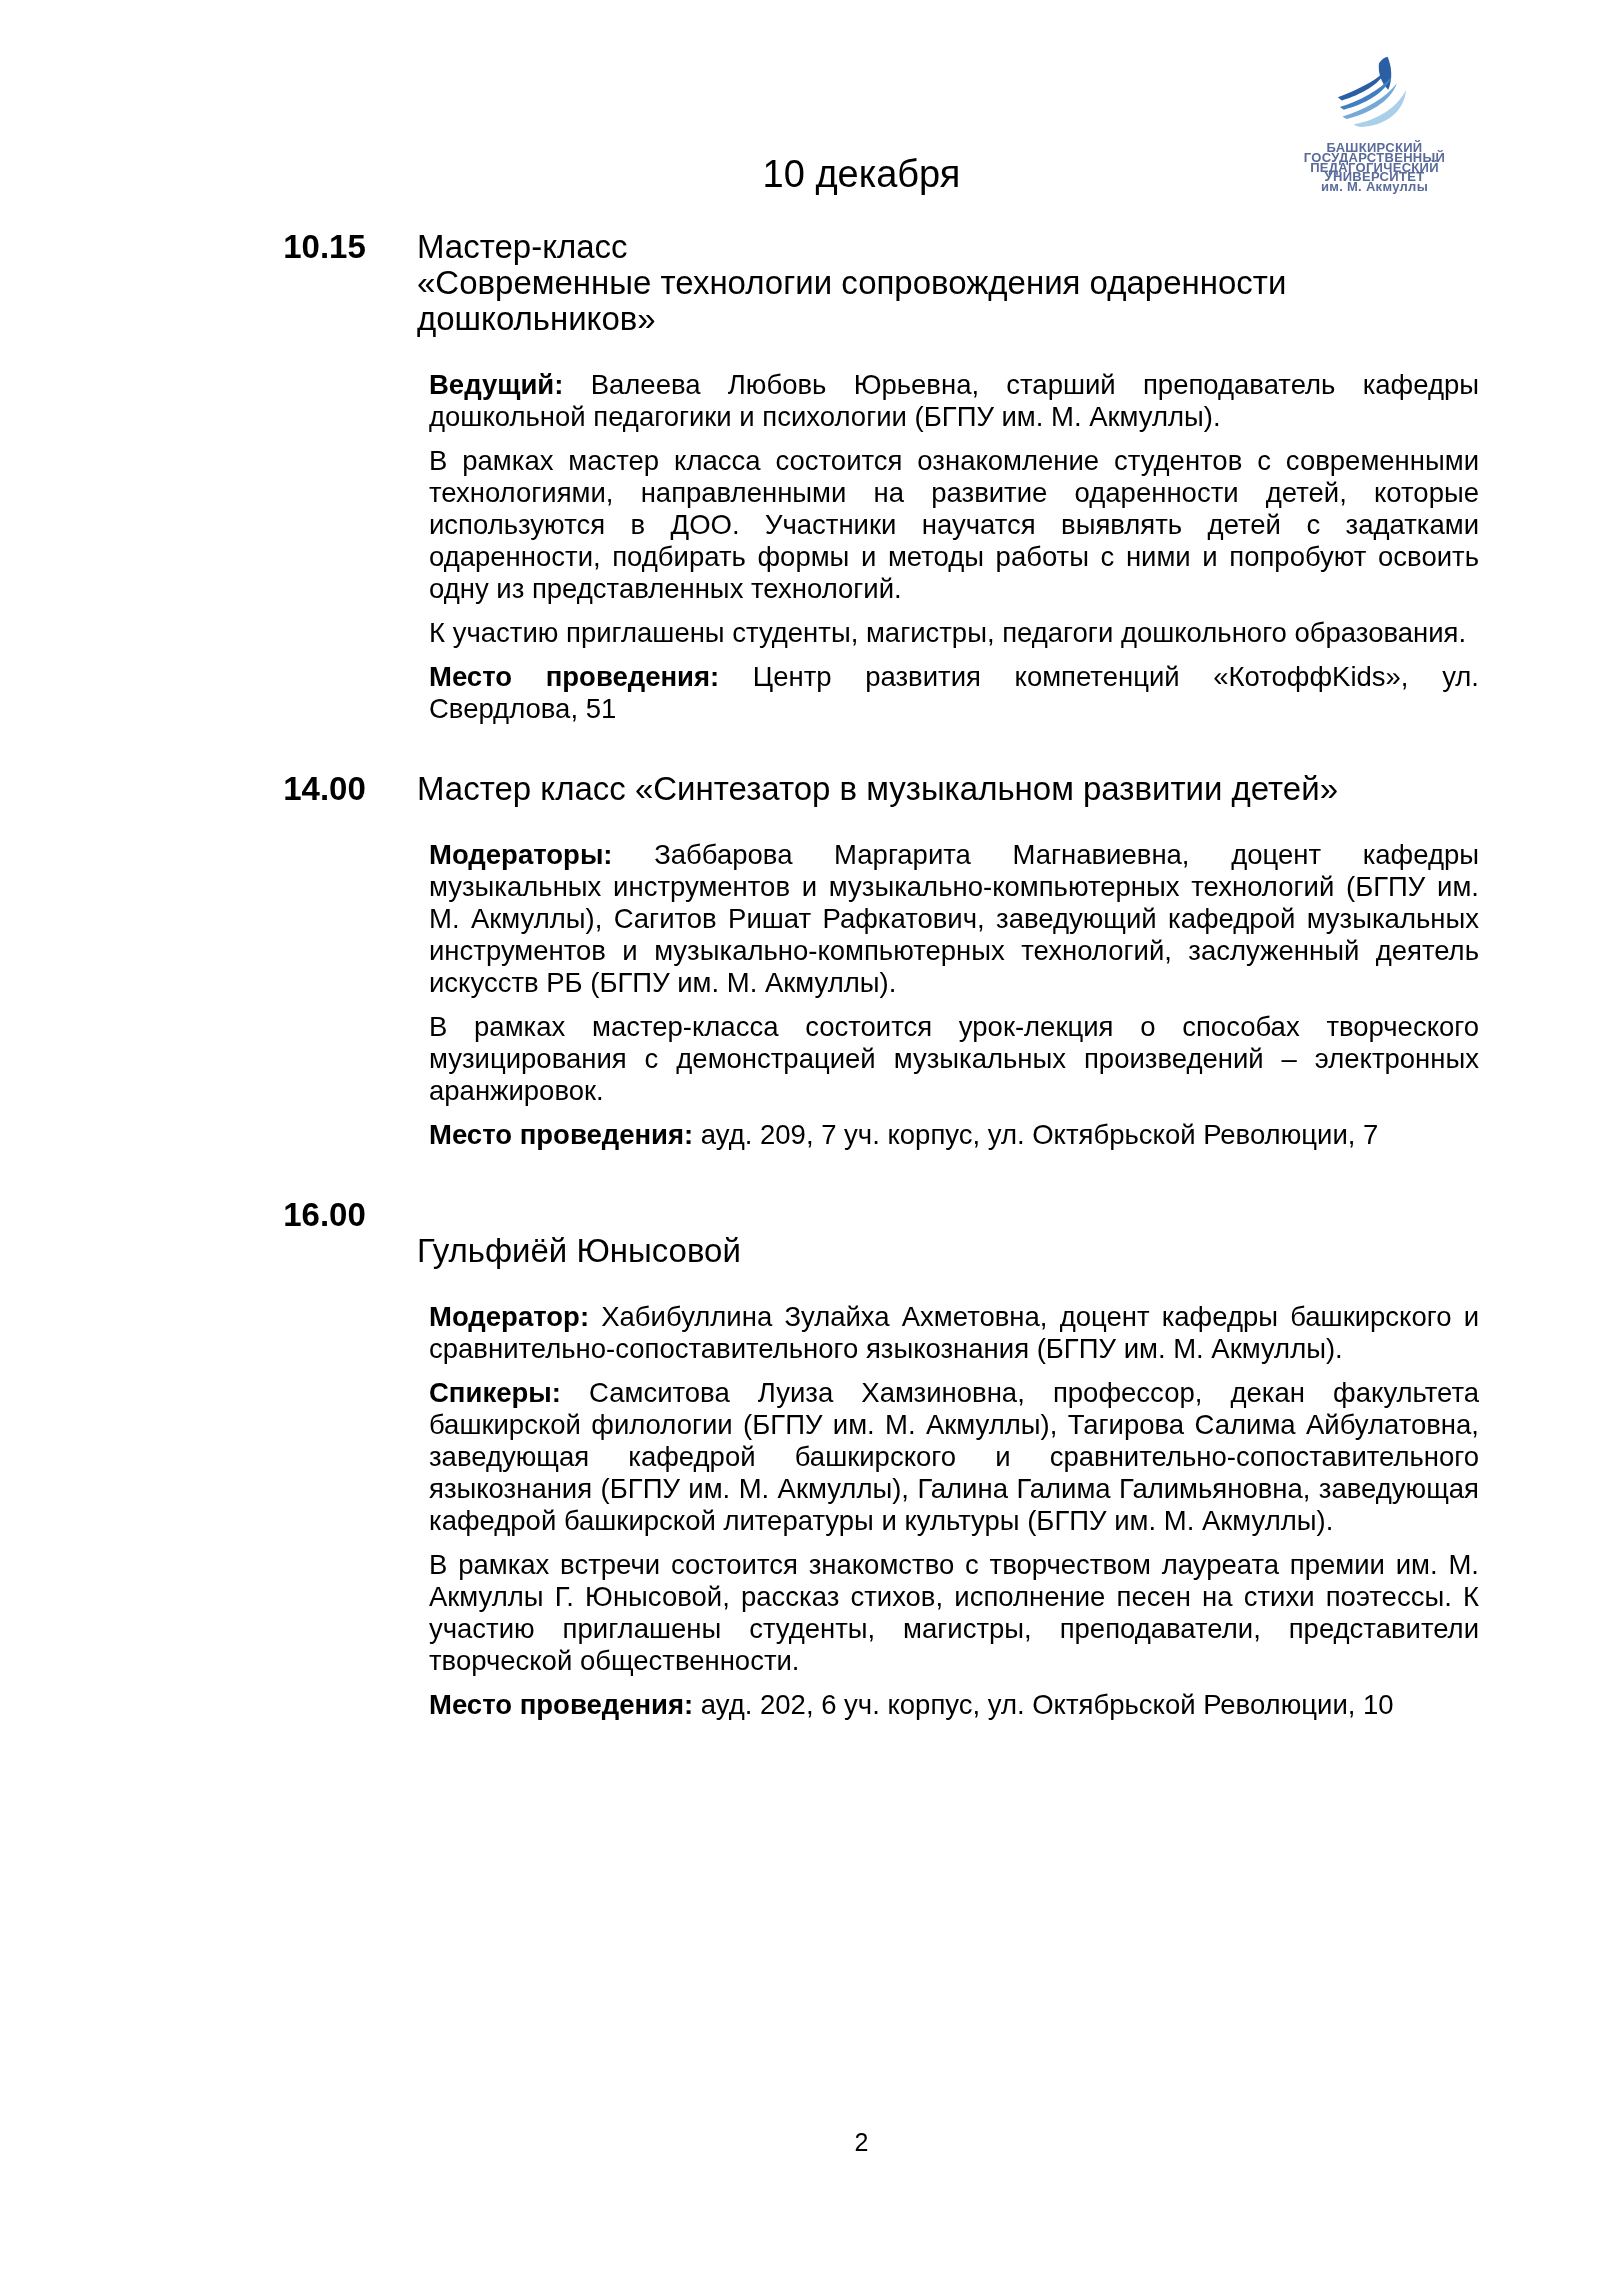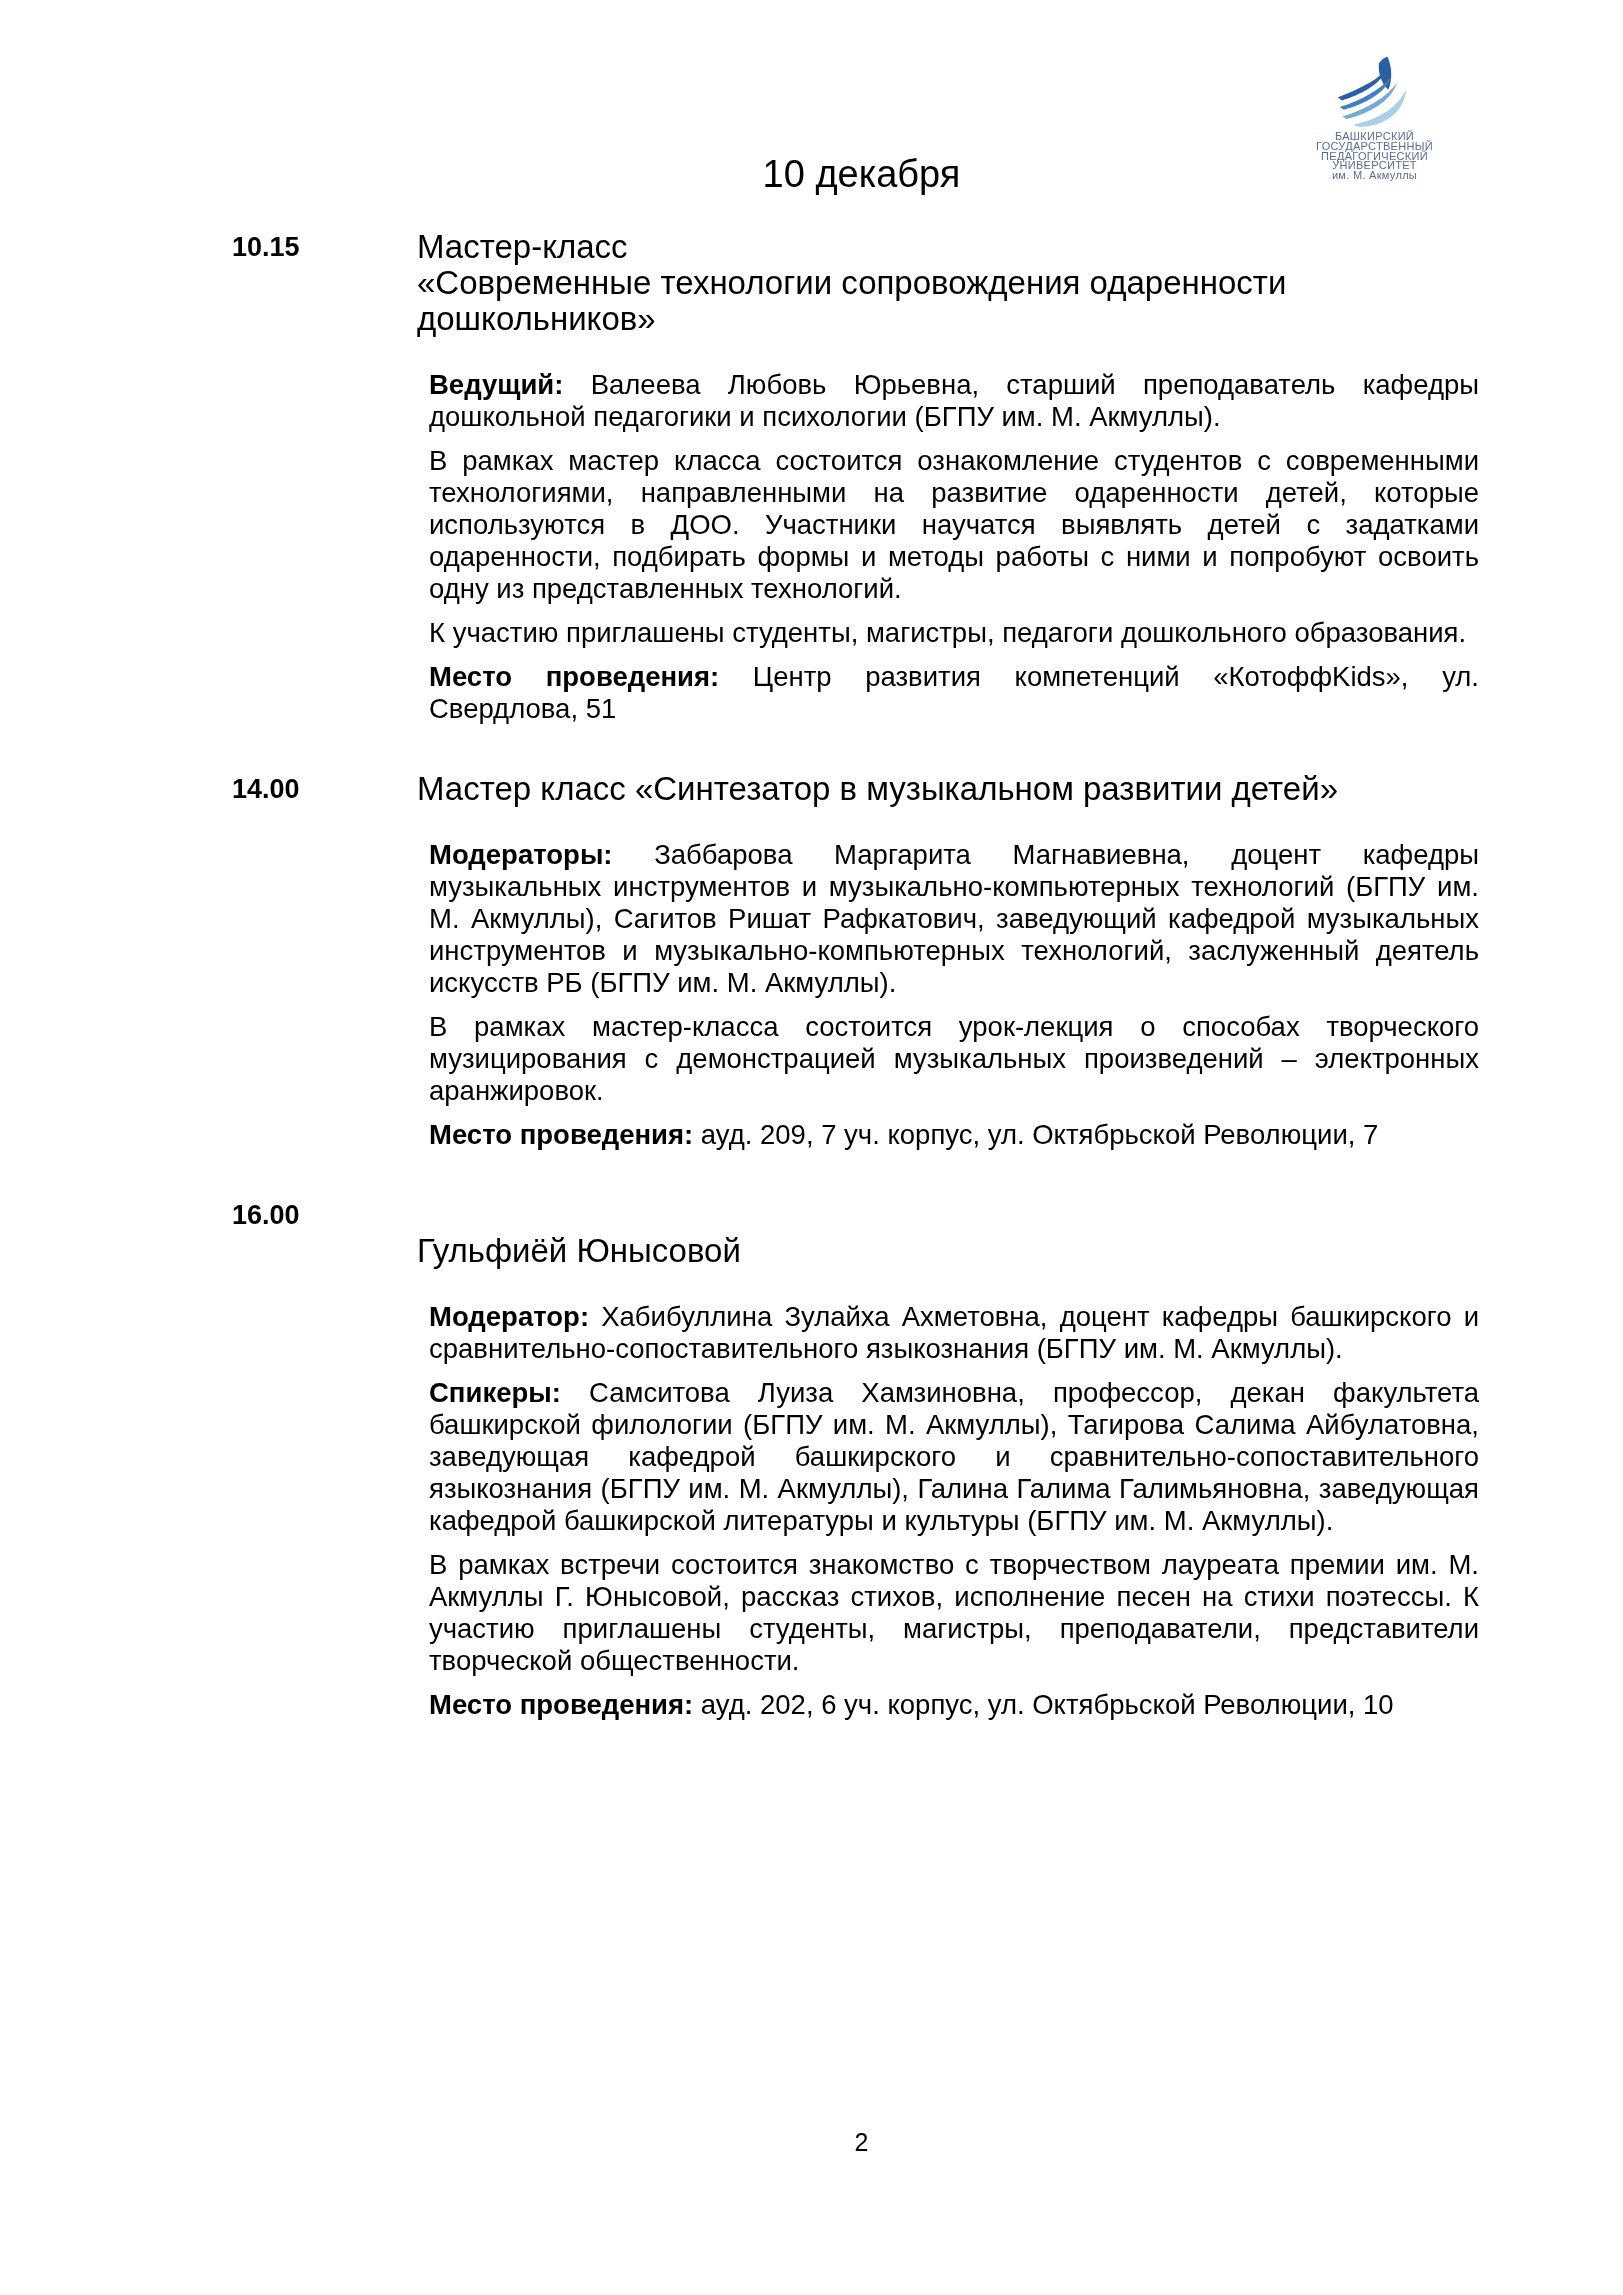--- a/index.html
+++ b/index.html
@@ -13,42 +13,42 @@
   }
   .content { padding:152px 132px 0 232px; }
   .page-title {
     margin:0 0 33px 0;
     text-align:center;
     font-size:38px; line-height:44px; font-weight:400;
   }
   .event { display:flex; margin-bottom:34px; }
   .event-time {
     width:185px; flex:0 0 185px;
-    font-size:27px; line-height:36px; font-weight:700;
+    font-size:33px; line-height:36px; font-weight:700;text-align:center;
   }
   .event-body { flex:1; min-width:0; }
   .event-title {
     margin:0 0 32px 0;
     font-size:33px; line-height:36px; font-weight:400;
   }
   .event-paragraph {
     margin:12px;
     font-size:27.5px; line-height:32px;
     text-align:justify;
   }
   .event-paragraph strong { font-weight:700; }
   .logo {
     position:absolute; top:56px; left:1301px; width:147px;
     text-align:center;
   }
   .logo svg { display:block; margin:0 auto; width:80px; height:73px; }
   .logo-text {
-    margin-top:3px;
-    font-size:11px; line-height:9.8px; letter-spacing:0.3px;
-    font-weight:400;
+    margin-top:14px;
+    font-size:13px; line-height:9.8px; letter-spacing:0.3px;
+    font-weight:700;
   }
   .page-footer {
     position:absolute; top:2128px; left:232px; right:132px;
     text-align:center;
     font-size:25px; line-height:29px;
   }
 </style>
 </head>
 <body>
 

